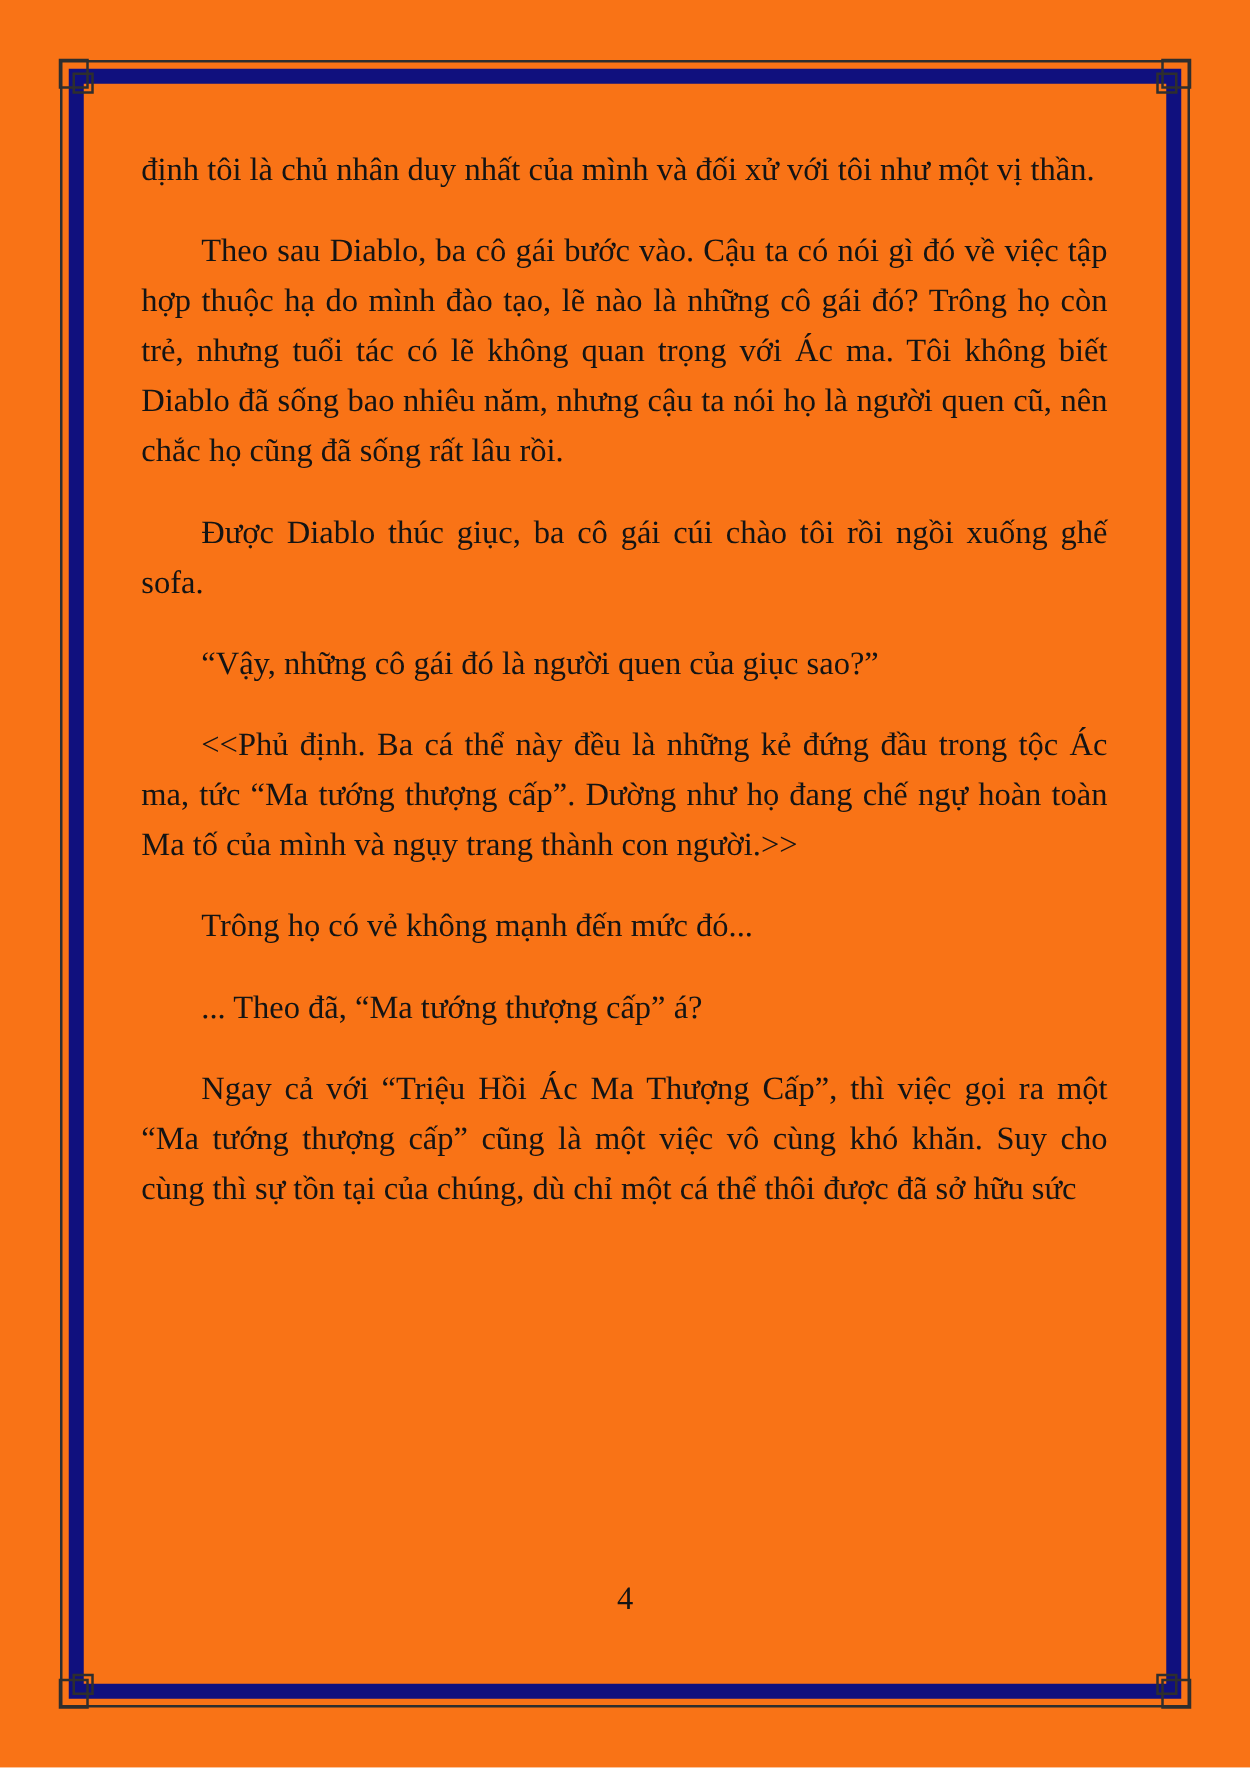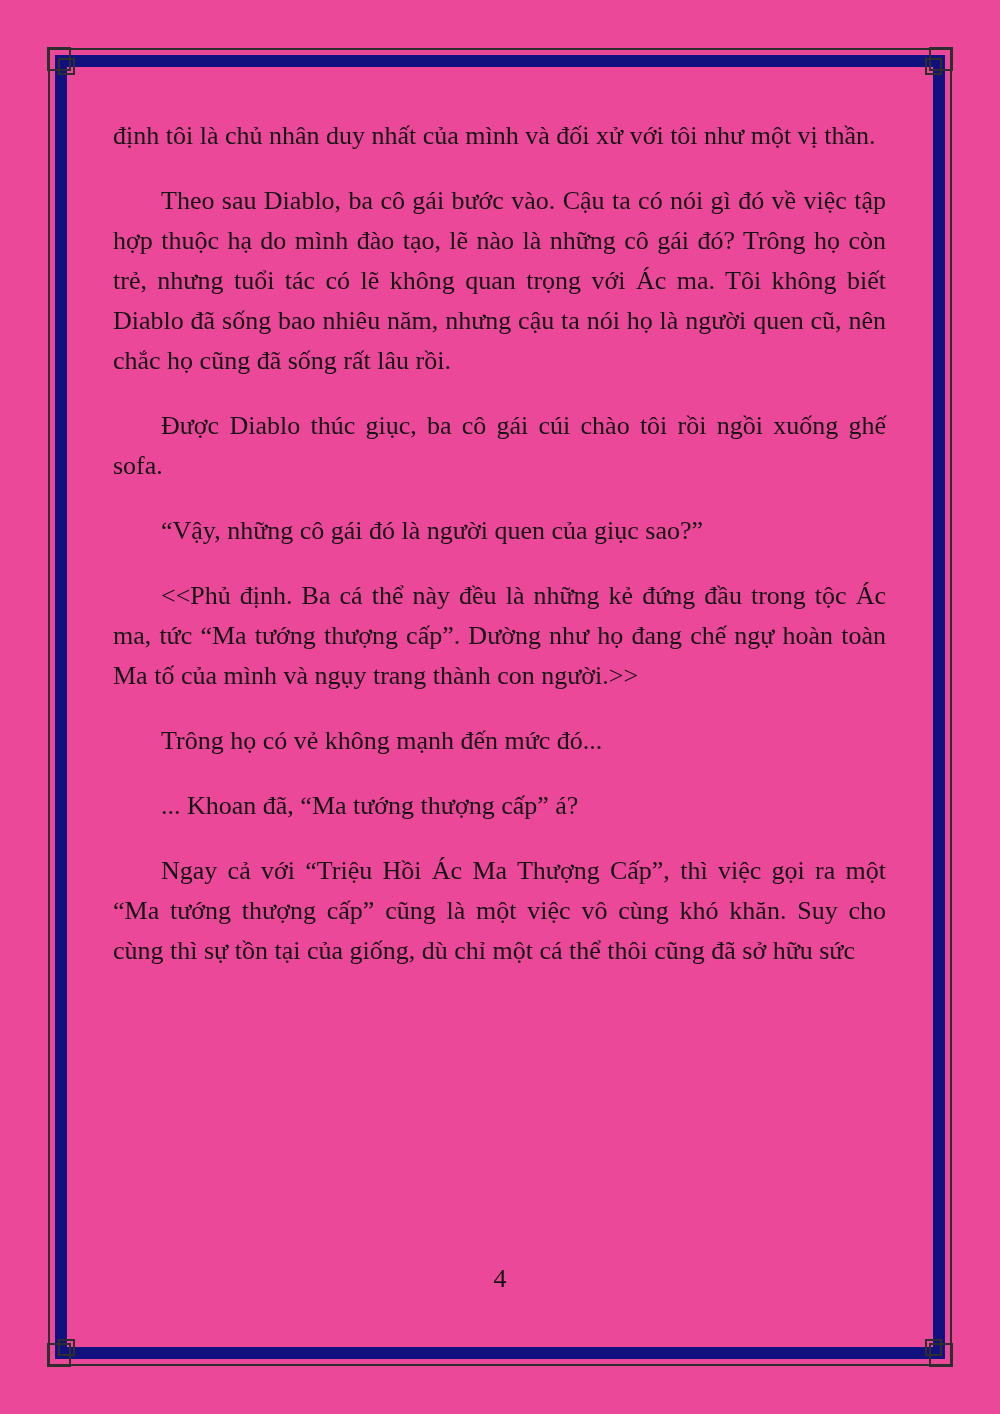--- a/index.html
+++ b/index.html
@@ -4,21 +4,21 @@
 <style>
   * { margin: 0; padding: 0; box-sizing: border-box; }
   html, body { background: #ffffff; }
   body { font-family: "Liberation Serif", serif; }
 
   .sheet {
     position: relative;
     width: 1000px;
     height: 1414px;
     margin: 0 auto;
-    background: #ec4899;
+    background: #f97316;
     overflow: hidden;
   }
 
   
   .frame-outer {
     position: absolute;
     inset: 48px;
     border: 2px solid #2e2e2e;
     pointer-events: none;
   }
@@ -92,19 +92,19 @@
   <div class="corner-sq sq-big br"></div>
   <div class="corner-sq sq-small br"></div>
 
   <div class="page-text">
     <p class="no-indent">định tôi là chủ nhân duy nhất của mình và đối xử với tôi như một vị thần.</p>
     <p>Theo sau Diablo, ba cô gái bước vào. Cậu ta có nói gì đó về việc tập hợp thuộc hạ do mình đào tạo, lẽ nào là những cô gái đó? Trông họ còn trẻ, nhưng tuổi tác có lẽ không quan trọng với Ác ma. Tôi không biết Diablo đã sống bao nhiêu năm, nhưng cậu ta nói họ là người quen cũ, nên chắc họ cũng đã sống rất lâu rồi.</p>
     <p>Được Diablo thúc giục, ba cô gái cúi chào tôi rồi ngồi xuống ghế sofa.</p>
     <p>“Vậy, những cô gái đó là người quen của giục sao?”</p>
     <p>&lt;&lt;Phủ định. Ba cá thể này đều là những kẻ đứng đầu trong tộc Ác ma, tức “Ma tướng thượng cấp”. Dường như họ đang chế ngự hoàn toàn Ma tố của mình và ngụy trang thành con người.&gt;&gt;</p>
     <p>Trông họ có vẻ không mạnh đến mức đó...</p>
-    <p>... Khoan đã, “Ma tướng thượng cấp” á?</p>
-    <p>Ngay cả với “Triệu Hồi Ác Ma Thượng Cấp”, thì việc gọi ra một “Ma tướng thượng cấp” cũng là một việc vô cùng khó khăn. Suy cho cùng thì sự tồn tại của giống, dù chỉ một cá thể thôi cũng đã sở hữu sức</p>
+    <p>... Theo đã, “Ma tướng thượng cấp” á?</p>
+    <p>Ngay cả với “Triệu Hồi Ác Ma Thượng Cấp”, thì việc gọi ra một “Ma tướng thượng cấp” cũng là một việc vô cùng khó khăn. Suy cho cùng thì sự tồn tại của chúng, dù chỉ một cá thể thôi được đã sở hữu sức</p>
   </div>
 
   <div class="page-number">4</div>
 
 </div>
 
 </body></html>

